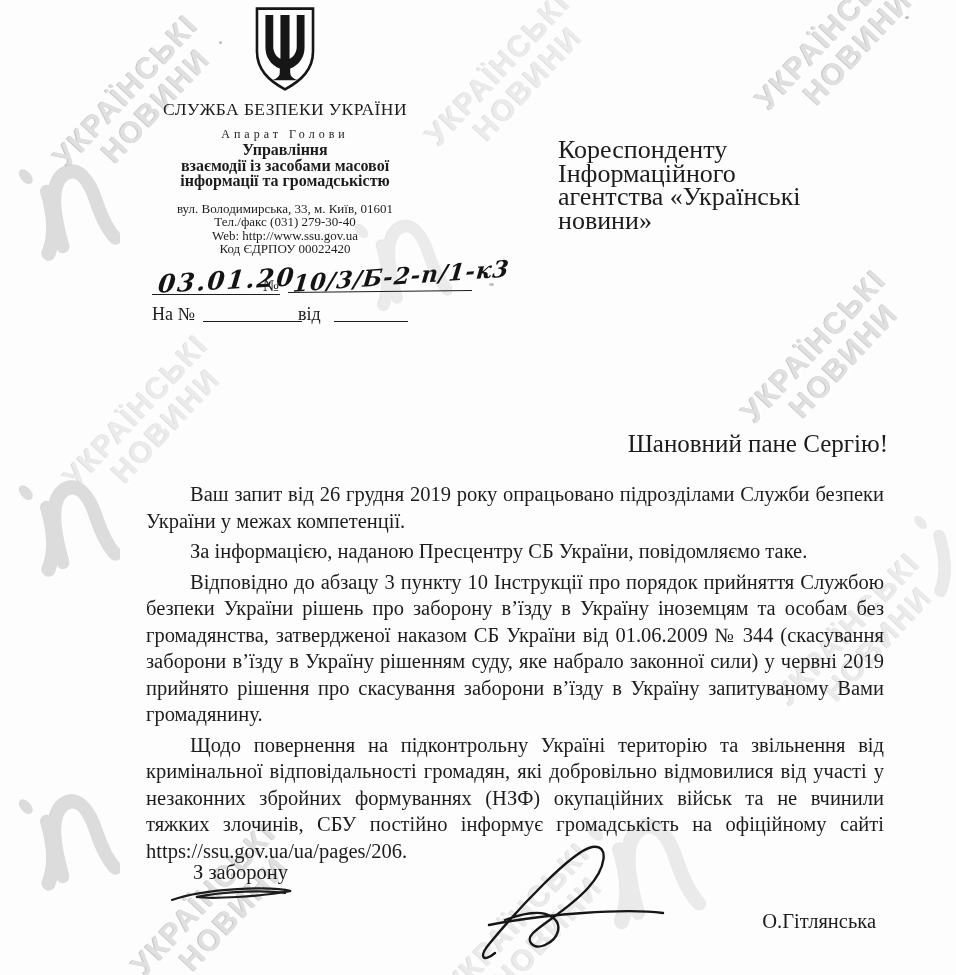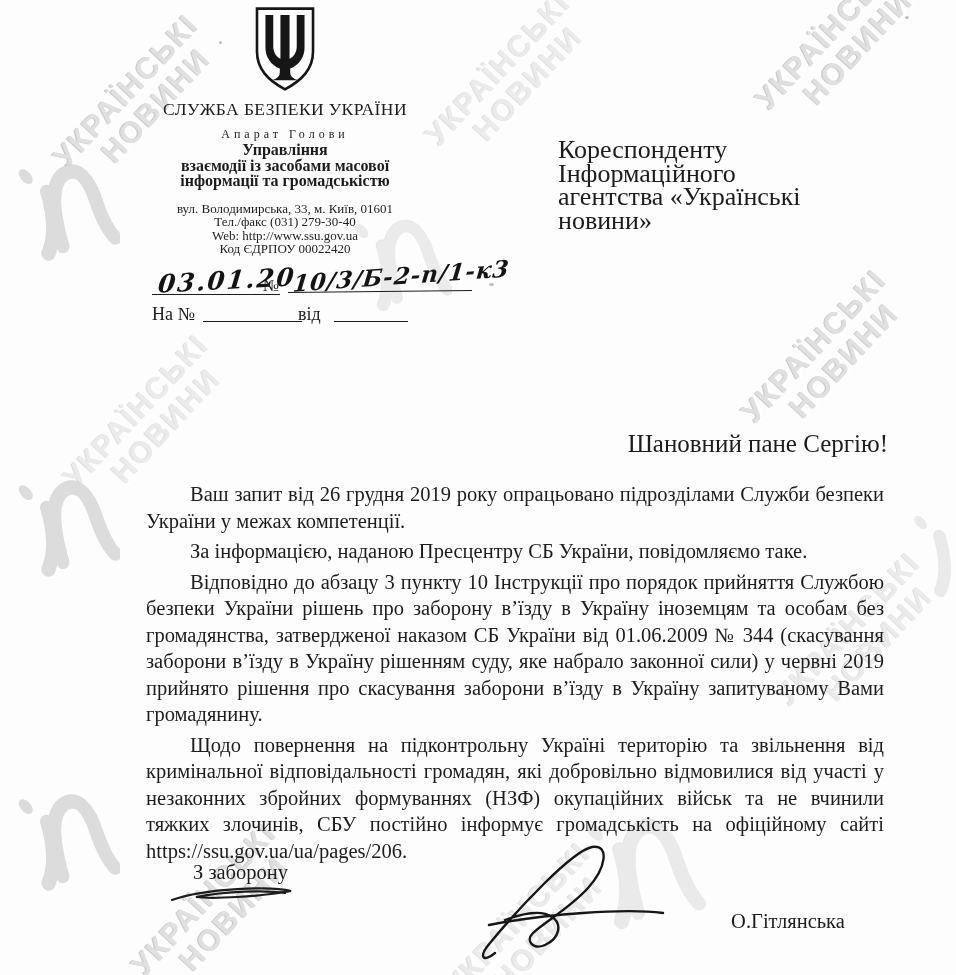--- a/index.html
+++ b/index.html
@@ -48,21 +48,21 @@
   .addressee{left:558px;top:138px;width:330px;font-size:26px;line-height:23.5px;}
   
   .salutation{left:142px;top:430px;width:746px;text-align:right;font-size:25px;}
   .body-text{left:142px;top:477px;width:746px;}
   .body-text p{margin:4px;text-align:justify;text-indent:44px;font-size:20.5px;line-height:26.5px;}
   
   .closing{left:193px;top:861px;font-size:20.5px;}
   .flourish{left:166px;top:884px;}
   .position{left:142px;top:910px;font-size:20.5px;}
   .sig{left:475px;top:843px;}
-  .name{left:700px;top:910px;width:176px;text-align:center;font-size:20.5px;}
+  .name{left:700px;top:910px;width:176px;text-align:right;font-size:20.5px;}
   .speck{position:absolute;background:#bdbdbd;border-radius:50%;z-index:1;}
 </style>
 </head>
 <body>
 
 <div class="page">
 
   <div class="wm" style="left:40px;top:70px;">
     <span class="l1">УКРАЇНСЬКІ</span>
     <span class="l2">НОВИНИ</span>

